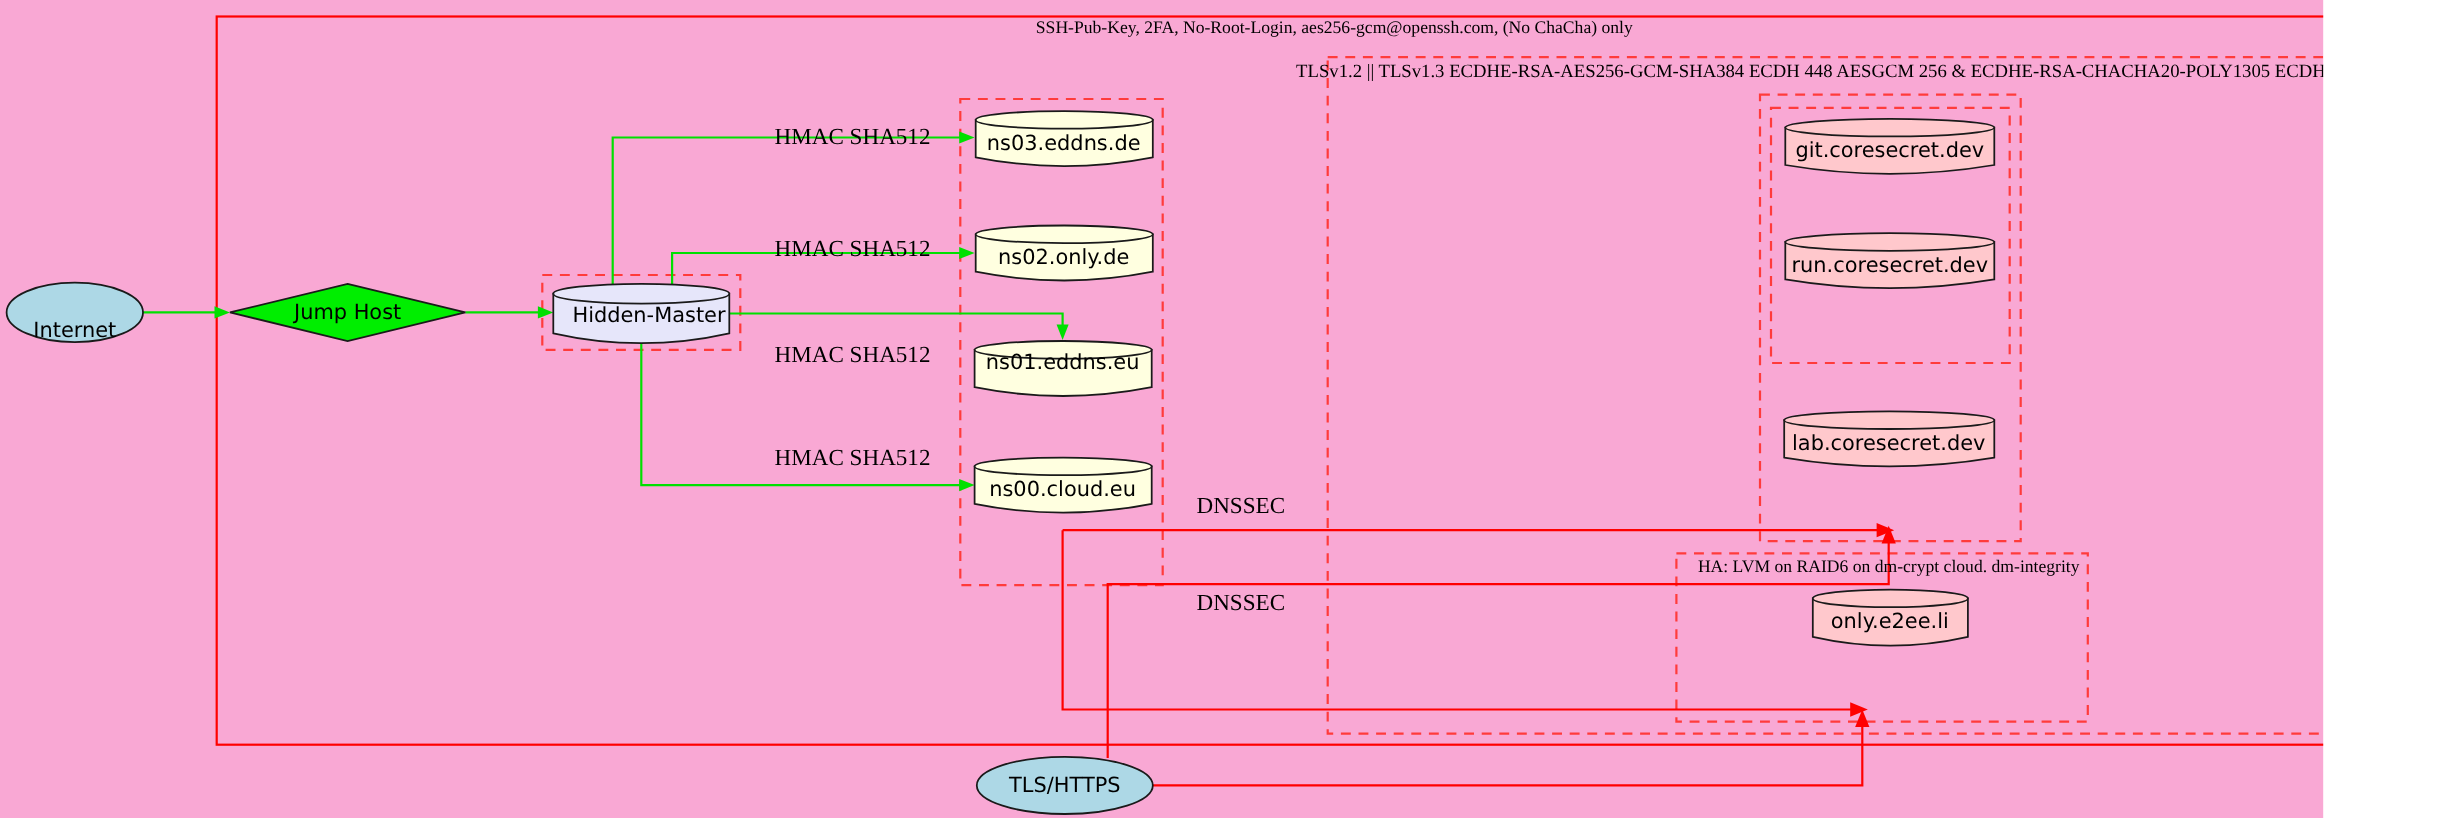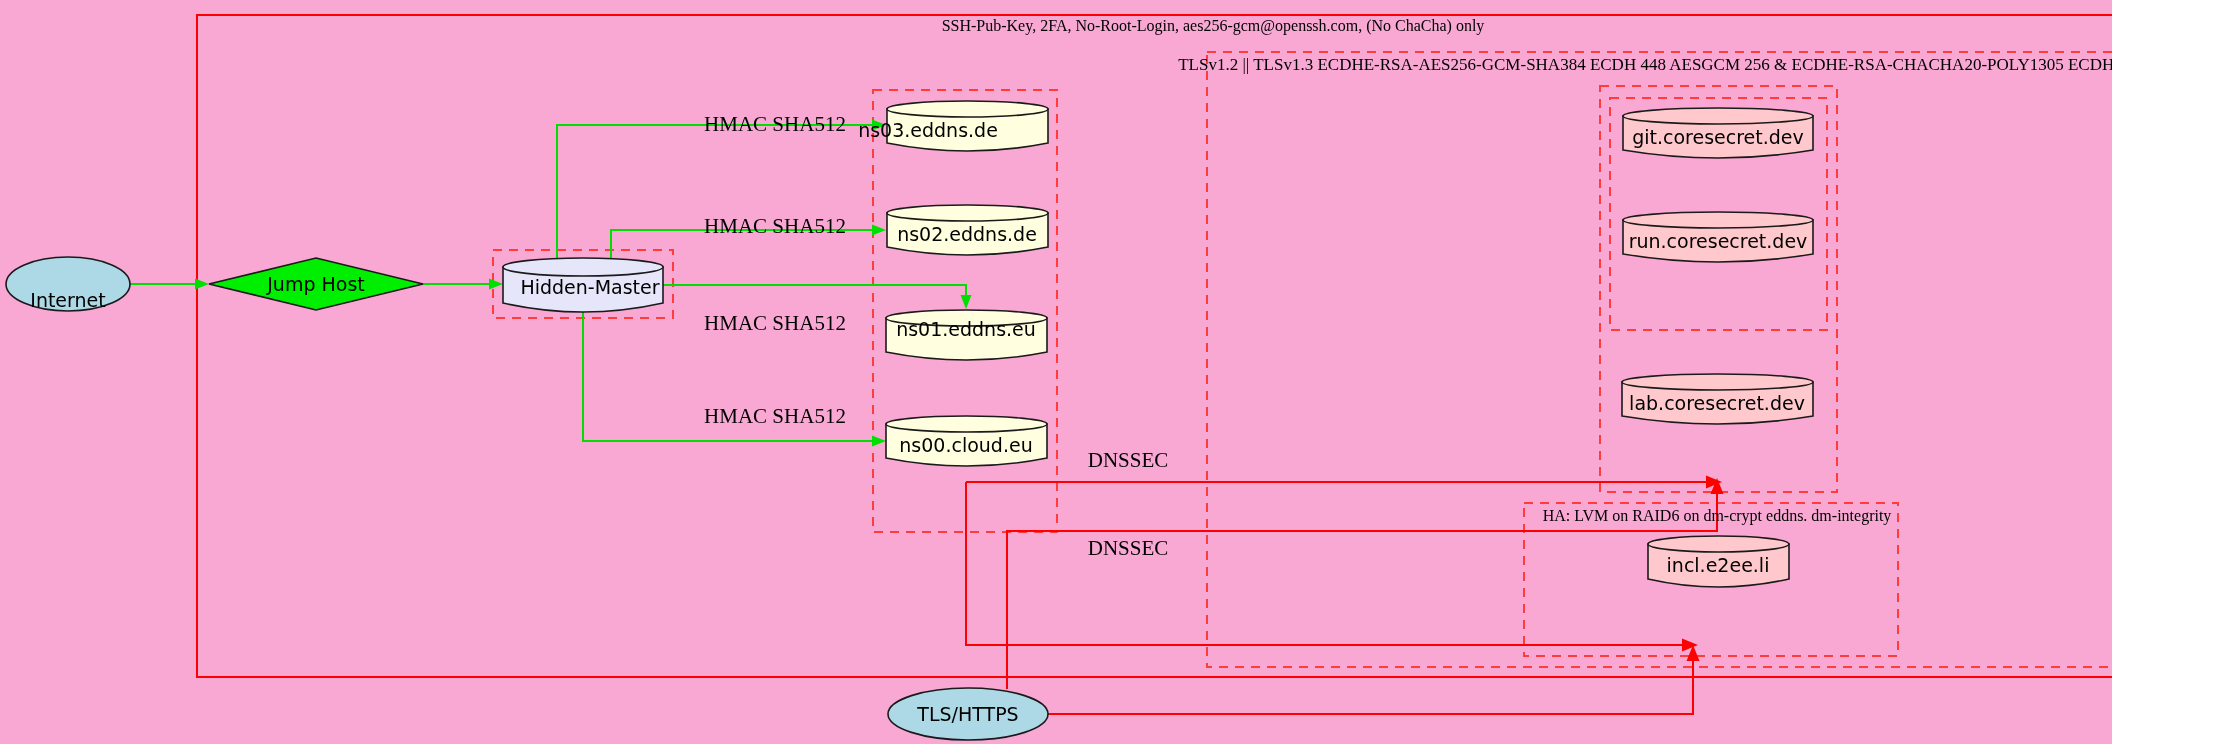--- a/index.html
+++ b/index.html
@@ -120,33 +120,33 @@
     <g>
       <path class="shape f-pink" d="M1648,544 V579 Q1718.5,595 1789,579 V544 Z"></path>
       <ellipse class="shape f-pink" cx="1718.5" cy="544" rx="70.5" ry="8"></ellipse>
     </g>
 
     <ellipse class="shape f-lightblue" cx="968" cy="714" rx="80" ry="26"></ellipse>
   </svg>
 
   <div class="lbl cluster-lbl" style="left:1213px;top:26px">SSH-Pub-Key, 2FA, No-Root-Login, aes256-gcm@openssh.com, (No ChaCha) only</div>
   <div class="lbl cluster-lbl tls" style="left:1714px;top:65px">TLSv1.2 || TLSv1.3 ECDHE-RSA-AES256-GCM-SHA384 ECDH 448 AESGCM 256 &amp; ECDHE-RSA-CHACHA20-POLY1305 ECDH 448 ChaCha20 256</div>
-  <div class="lbl cluster-lbl" style="left:1717px;top:516px">HA: LVM on RAID6 on dm-crypt eddns. dm-integrity</div>
+  <div class="lbl cluster-lbl" style="left:1717px;top:516px">HA: LVM on RAID6 on dm-crypt cloud. dm-integrity</div>
 
   <div class="lbl node-lbl" style="left:68px;top:300px">Internet</div>
   <div class="lbl node-lbl" style="left:316px;top:284px">Jump Host</div>
   <div class="lbl node-lbl" style="left:590px;top:287px">Hidden-Master</div>
-  <div class="lbl node-lbl" style="left:928px;top:130px">ns03.eddns.de</div>
-  <div class="lbl node-lbl" style="left:967px;top:234px">ns02.eddns.de</div>
+  <div class="lbl node-lbl" style="left:967px;top:130px">ns03.eddns.de</div>
+  <div class="lbl node-lbl" style="left:967px;top:234px">ns02.only.de</div>
   <div class="lbl node-lbl" style="left:966px;top:329px">ns01.eddns.eu</div>
   <div class="lbl node-lbl" style="left:966px;top:445px">ns00.cloud.eu</div>
   <div class="lbl node-lbl" style="left:1718px;top:137px">git.coresecret.dev</div>
   <div class="lbl node-lbl" style="left:1718px;top:241px">run.coresecret.dev</div>
   <div class="lbl node-lbl" style="left:1717px;top:403px">lab.coresecret.dev</div>
-  <div class="lbl node-lbl" style="left:1718px;top:565px">incl.e2ee.li</div>
+  <div class="lbl node-lbl" style="left:1718px;top:565px">only.e2ee.li</div>
   <div class="lbl node-lbl" style="left:968px;top:714px">TLS/HTTPS</div>
 
   <div class="lbl edge-lbl" style="left:775px;top:124px">HMAC SHA512</div>
   <div class="lbl edge-lbl" style="left:775px;top:226px">HMAC SHA512</div>
   <div class="lbl edge-lbl" style="left:775px;top:323px">HMAC SHA512</div>
   <div class="lbl edge-lbl" style="left:775px;top:416px">HMAC SHA512</div>
   <div class="lbl edge-lbl" style="left:1128px;top:460px">DNSSEC</div>
   <div class="lbl edge-lbl" style="left:1128px;top:548px">DNSSEC</div>
 </div>
 

